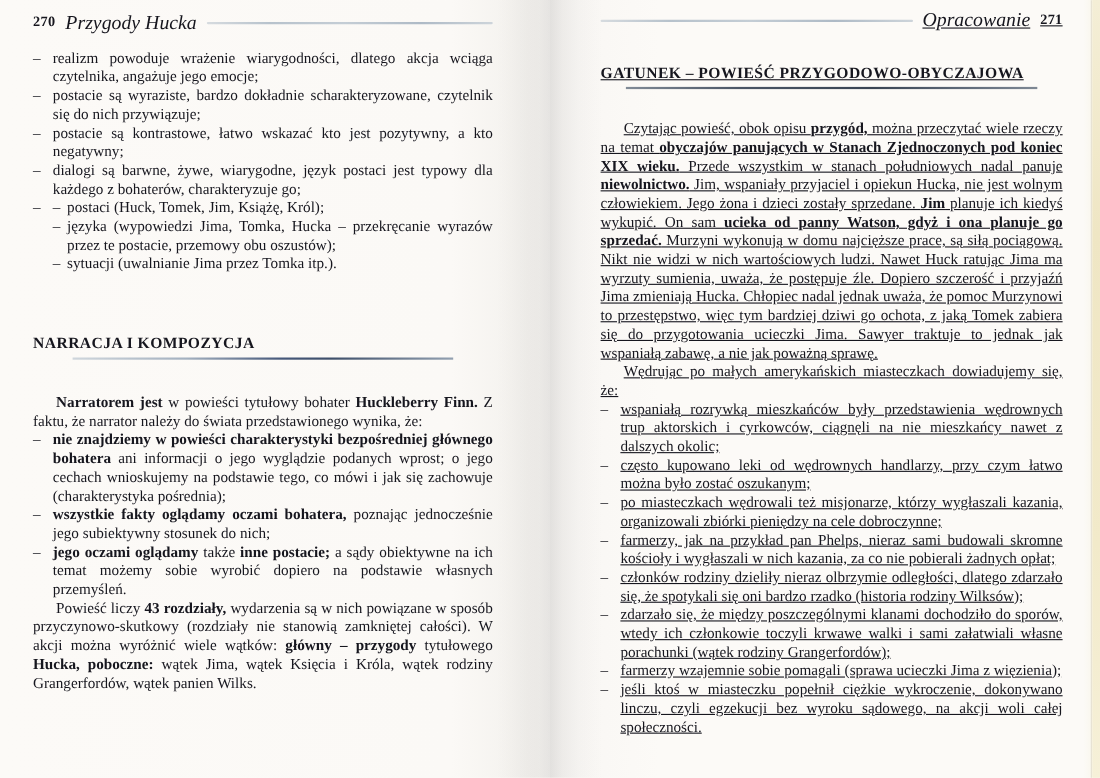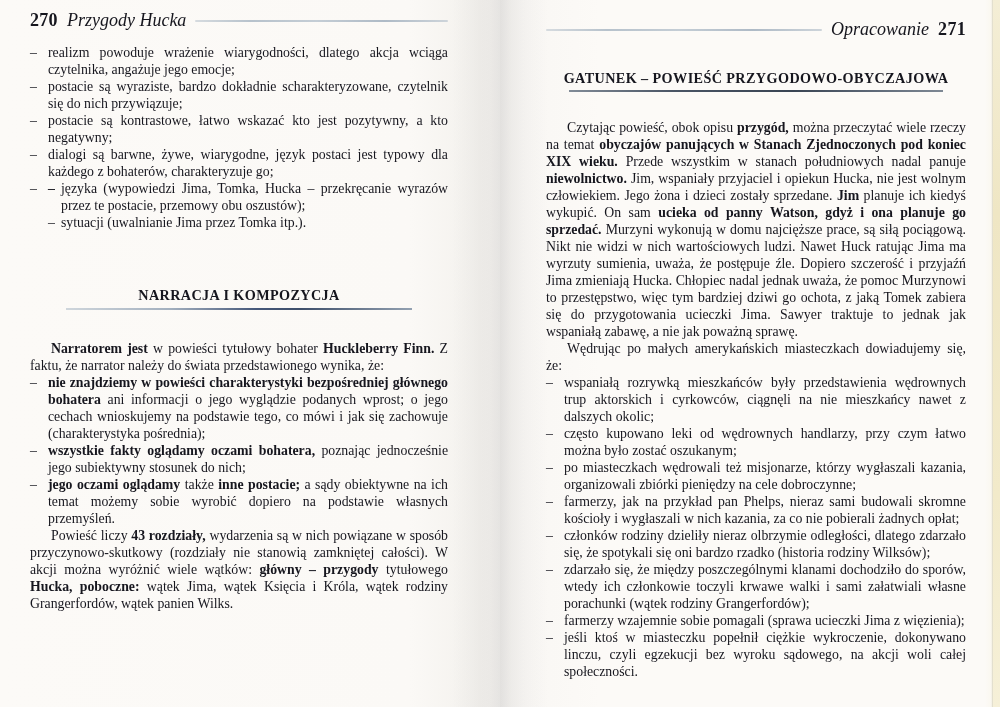--- a/index.html
+++ b/index.html
@@ -15,53 +15,54 @@
     font-family:"Liberation Serif","DejaVu Serif",serif;
     color:var(--text);
   }
   .spread{display:flex;width:1000px;height:707px;position:relative}
   .page{width:500px;height:707px;position:relative}
   .page.left{
     padding:12px 52px 0 30px;
     background:linear-gradient(90deg,#fcfaf7 0%,#fbf9f6 82%,#f3f1ed 96%,#f6f4f0 100%);
   }
   .page.right{
-    padding:21px 34px 0 46px;
+    padding:10px 34px 0 46px;
     background:linear-gradient(90deg,#f2f0ec 0%,#f9f7f4 5%,#fcfaf7 20%,#fcfaf7 97%,#f8f4e6 100%);
+    text-decoration:underline;
   }
   .gutter{
     position:absolute;left:452px;top:0;width:96px;height:707px;pointer-events:none;
     background:linear-gradient(90deg,rgba(110,110,120,0) 0%,rgba(110,110,120,0.07) 40%,rgba(130,130,140,0.14) 50%,rgba(110,110,120,0.06) 62%,rgba(110,110,120,0) 100%);
   }
   .edge{
     position:absolute;right:0;top:0;width:7px;height:707px;pointer-events:none;
     background:linear-gradient(180deg,#f4eed6 0%,var(--edge-cream) 30%,#f2eaca 70%,#f6f0d8 100%);
     box-shadow:-1px 0 1px rgba(160,150,110,0.25);
   }
 
   
   .pg-header{display:flex;align-items:center;gap:9px;height:16px;font-size:13.8px}
-  .pg-num{font-weight:bold;font-size:18px;letter-spacing:0.3px}
+  .pg-num{font-weight:bold;font-size:13px;letter-spacing:0.3px}
   .run-title{font-style:italic;font-size:18px}
   .hrule{flex:1;height:2px;margin-top:1px;border-radius:1px;
     background:linear-gradient(90deg,#d6dbdf,#b7c2cc 22%,#c4cdd5 48%,#aebac6 75%,#cdd4da 100%);}
 
   
   .bodytext{font-size:13.8px;line-height:17px;text-align:justify}
   p.para{margin:0;text-indent:21px}
   b{font-weight:bold}
 
   
   .bullets{font-size:13.8px;line-height:17px}
   .bullet{position:relative;padding-left:18px;text-align:justify}
   .bullet .dash{position:absolute;left:0;top:0}
   .bullet.lvl2{margin-left:18px;padding-left:13px}
 
   
-  .sec-block{text-align:center}
+  .sec-block{text-align:left}
   .sec-head{font-weight:bold;font-size:14.2px;letter-spacing:0.4px}
   .sec-rule{height:2px;margin:4px auto 0}
   .sec-rule.l{width:346px;background:linear-gradient(90deg,#cfd6dc 0%,#a3b0bf 30%,#46587a 55%,#3e4f6a 68%,#93a1b1 100%)}
   .sec-rule.r{width:374px;margin-top:3px;background:linear-gradient(90deg,#818b97 0%,#4a5565 28%,#394453 60%,#5f6a79 82%,#7e8894 100%)}
 
   
   .top-bullets{margin-top:16px}
   .sec-block.left-sec{margin-top:56px}
   p.narr{margin-top:30px}
   .sec-block.right-sec{margin-top:33px}
@@ -78,21 +79,21 @@
       <span class="run-title">Przygody Hucka</span>
       <span class="hrule"></span>
     </div>
 
     <div class="bullets top-bullets">
         <div class="bullet lvl1"><span class="dash">–</span><span><span>realizm powoduje wrażenie wiarygodności, dlatego akcja wciąga czytelnika, angażuje jego emocje;</span></span></div>
         <div class="bullet lvl1"><span class="dash">–</span><span><span>postacie są wyraziste, bardzo dokładnie scharakteryzowane, czytelnik się do nich przywiązuje;</span></span></div>
         <div class="bullet lvl1"><span class="dash">–</span><span><span>postacie są kontrastowe, łatwo wskazać kto jest pozytywny, a kto negatywny;</span></span></div>
         <div class="bullet lvl1"><span class="dash">–</span><span><span>dialogi są barwne, żywe, wiarygodne, język postaci jest typowy dla każdego z bohaterów, charakteryzuje go;</span></span></div>
         <div class="bullet lvl1"><span class="dash">–</span></div>
-        <div class="bullet lvl2"><span class="dash">–</span></div>
+        <div class="bullet lvl2"><span class="dash">–</span><span><span>postaci (Huck, Tomek, Jim, Książę, Król);</span></span></div>
         <div class="bullet lvl2"><span class="dash">–</span><span><span>języka (wypowiedzi Jima, Tomka, Hucka – przekręcanie wyrazów przez te postacie, przemowy obu oszustów);</span></span></div>
         <div class="bullet lvl2"><span class="dash">–</span><span><span>sytuacji (uwalnianie Jima przez Tomka itp.).</span></span></div>
       </div>
 
     <div class="sec-block left-sec">
       <div class="sec-head">NARRACJA I KOMPOZYCJA</div>
       <div class="sec-rule l"></div>
     </div>
 
     <p class="para narr bodytext"><b>Narratorem jest</b><span> w powieści tytułowy bohater </span><b>Huckleberry Finn.</b><span> Z faktu, że narrator należy do świata przedstawionego wynika, że:</span></p>

